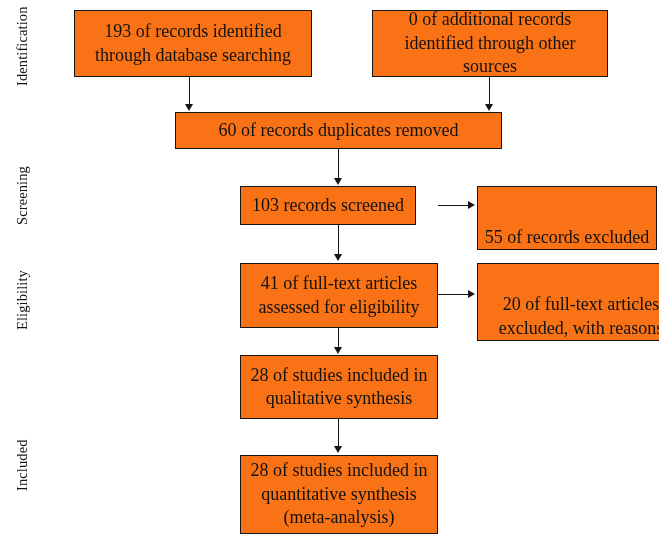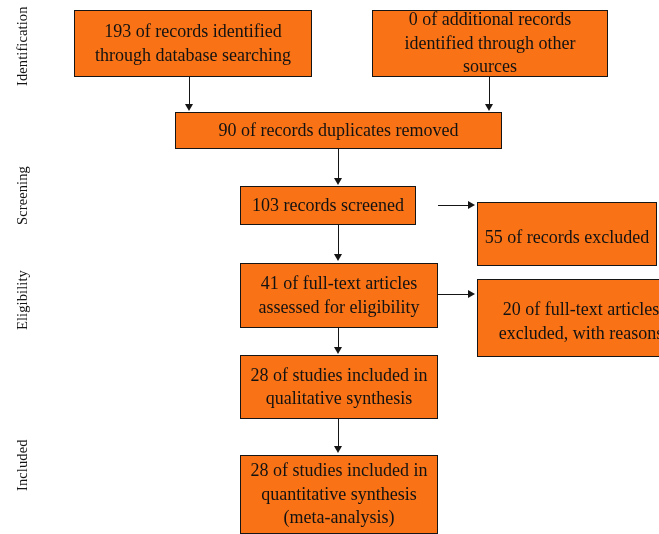--- a/index.html
+++ b/index.html
@@ -45,21 +45,21 @@
     border: 1.9px solid #151515;
     background: #f97316;
     display: flex;
     justify-content: center;
     text-align: center;
     font-size: 18px;
     line-height: 1.30;
     color: #121212;
   }
   .box.vcenter { align-items: center; }
-  .box.vtop    { align-items: center; margin-top: 16px; }
+  .box.vtop    { align-items: flex-end; }
   .box .txt {
     display: block;
     width: 100%;
     padding: 0 6px;
     box-sizing: border-box;
     white-space: pre-line;
   }
   .box.vtop .txt { padding-top: 7px; }
 
   
@@ -116,21 +116,21 @@
 identified through other sources</span>
   </div>
 
   <div class="vline" style="left:189px; top:77px; height:28px;"></div>
   <div class="arrow-down" style="left:185px; top:104px;"></div>
 
   <div class="vline" style="left:489px; top:77px; height:28px;"></div>
   <div class="arrow-down" style="left:485px; top:104px;"></div>
 
   <div class="box vcenter" style="left:175px; top:112px; width:327px; height:37px;">
-    <span class="txt">90 of records duplicates removed</span>
+    <span class="txt">60 of records duplicates removed</span>
   </div>
 
   <div class="vline" style="left:338px; top:149px; height:30px;"></div>
   <div class="arrow-down" style="left:334px; top:178px;"></div>
 
   <div class="box vcenter" style="left:240px; top:186px; width:176px; height:39px;">
     <span class="txt">103 records screened</span>
   </div>
 
   <div class="box vtop" style="left:477px; top:186px; width:180px; height:64px;">

